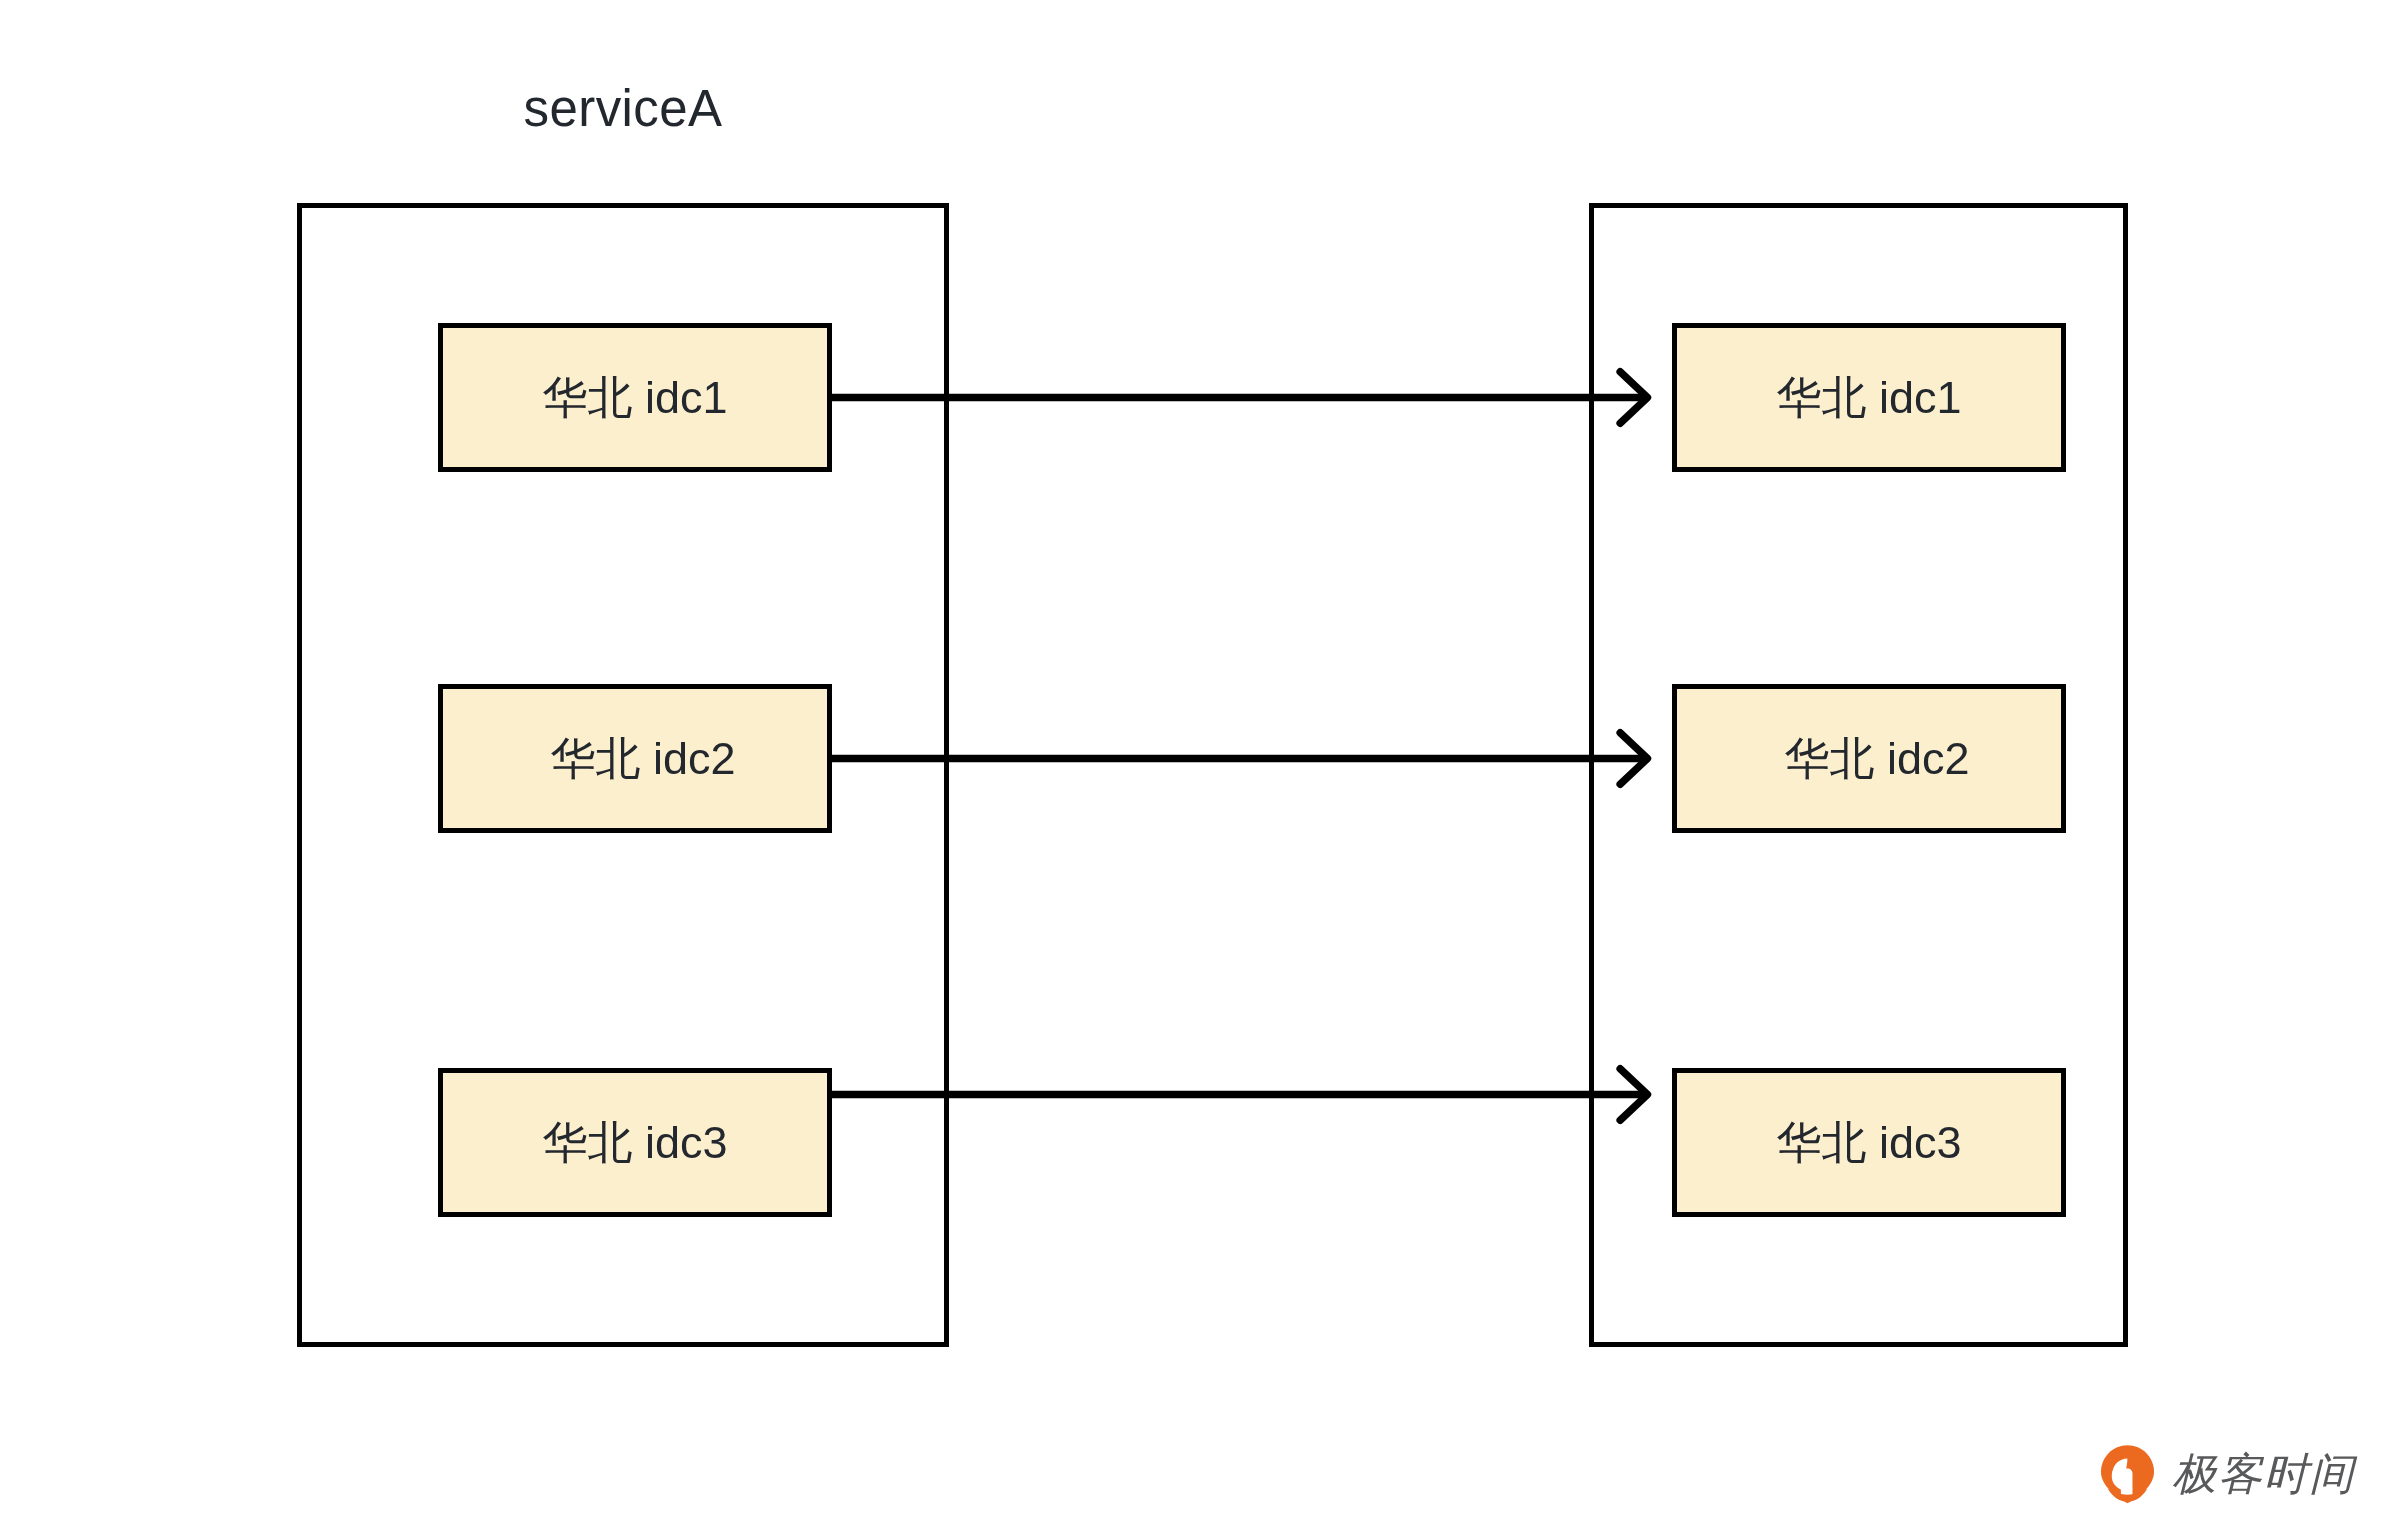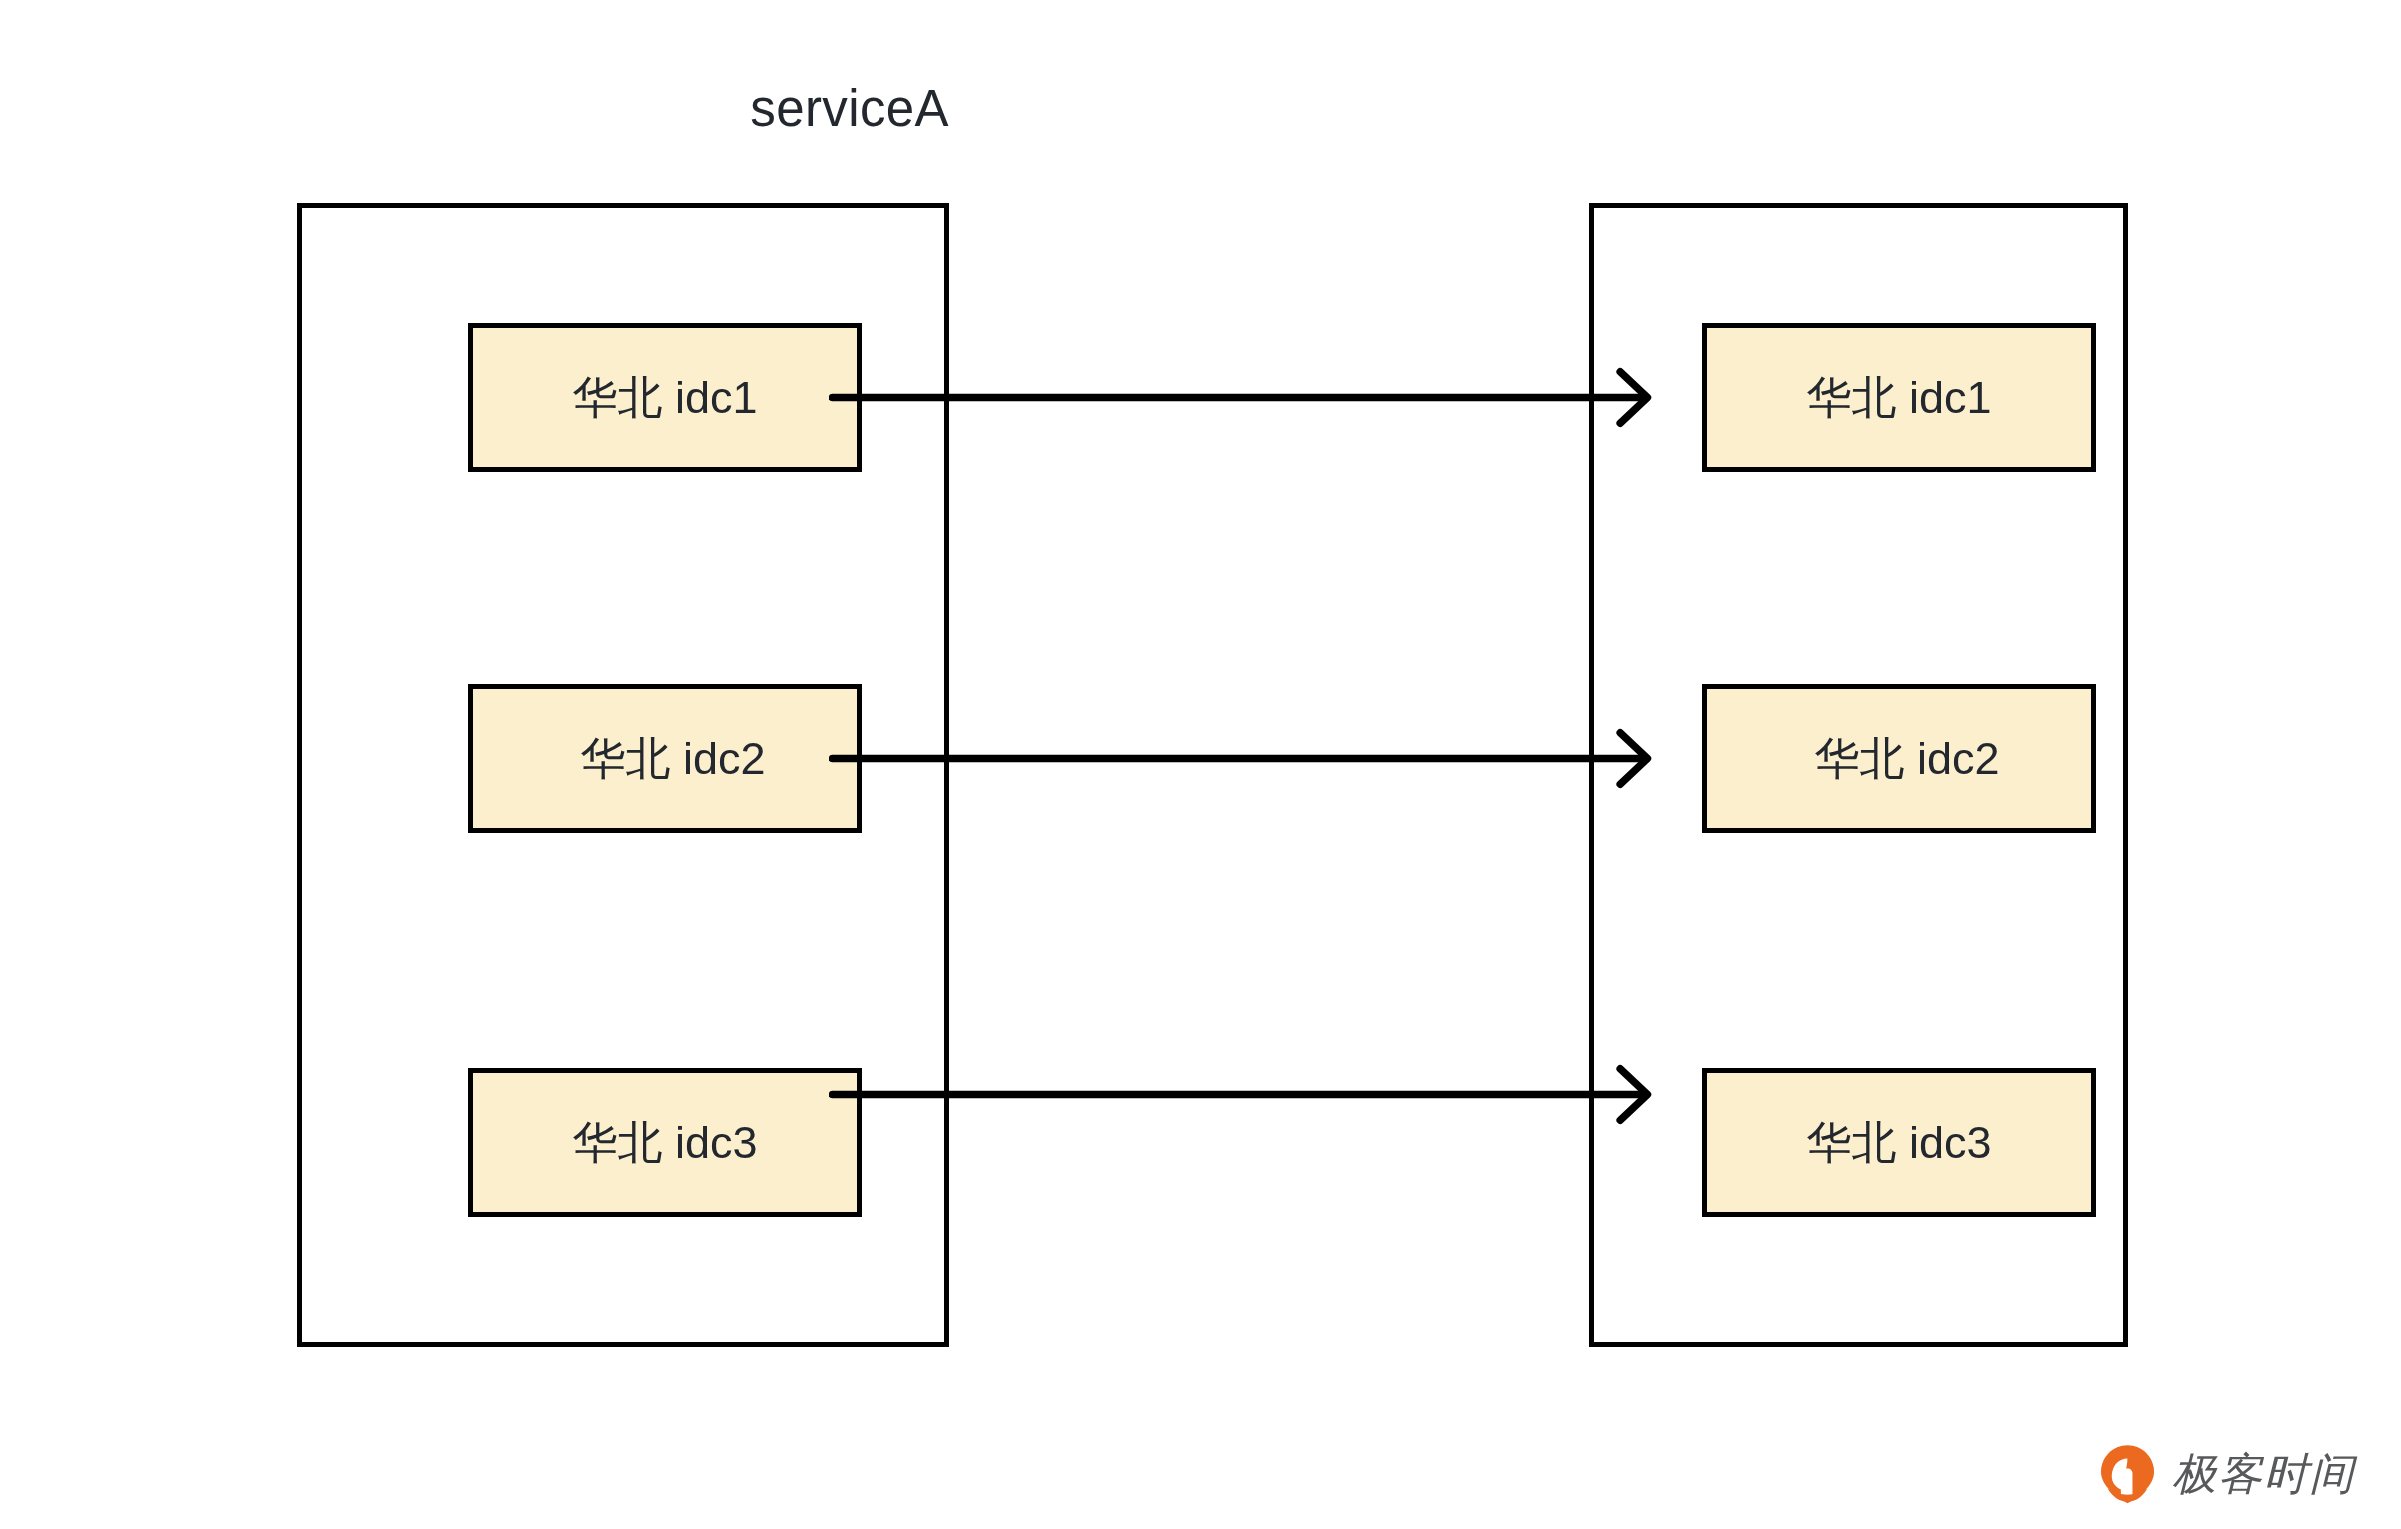--- a/index.html
+++ b/index.html
@@ -21,21 +21,21 @@
   
   .svc-title {
     position: absolute;
     font-size: 51px;
     color: #23272e;
     letter-spacing: 0.4px;
     white-space: nowrap;
     text-align: center;
     line-height: 1;
   }
-  #title-a { left: 297px; width: 652px; top: 83px; text-align: right; }
+  #title-a { left: 297px; width: 652px; top: 83px; }
   #title-b { left: 1589px; width: 539px; top: 83px; }
 
   
   .svc-box {
     position: absolute;
     border: 5.8px solid #000000;
     background: #ffffff;
     box-sizing: border-box;
   }
   #container-a { left: 297px; top: 203px; width: 652px; height: 1144px; }
@@ -43,21 +43,20 @@
 
   
   .idc-node {
     position: absolute;
     border: 5.8px solid #000000;
     background: #fcefcd;
     box-sizing: border-box;
     display: flex;
     align-items: center;
     justify-content: center;
-    margin-left: 30px;
   }
   .idc-label {
     font-size: 45px;
     color: #23272e;
     white-space: nowrap;
     line-height: 1;
   }
   .node-a { left: 438px; width: 394px; height: 149px; }
   .node-b { left: 1672px; width: 394px; height: 149px; }
   .row-1 { top: 323px; }

